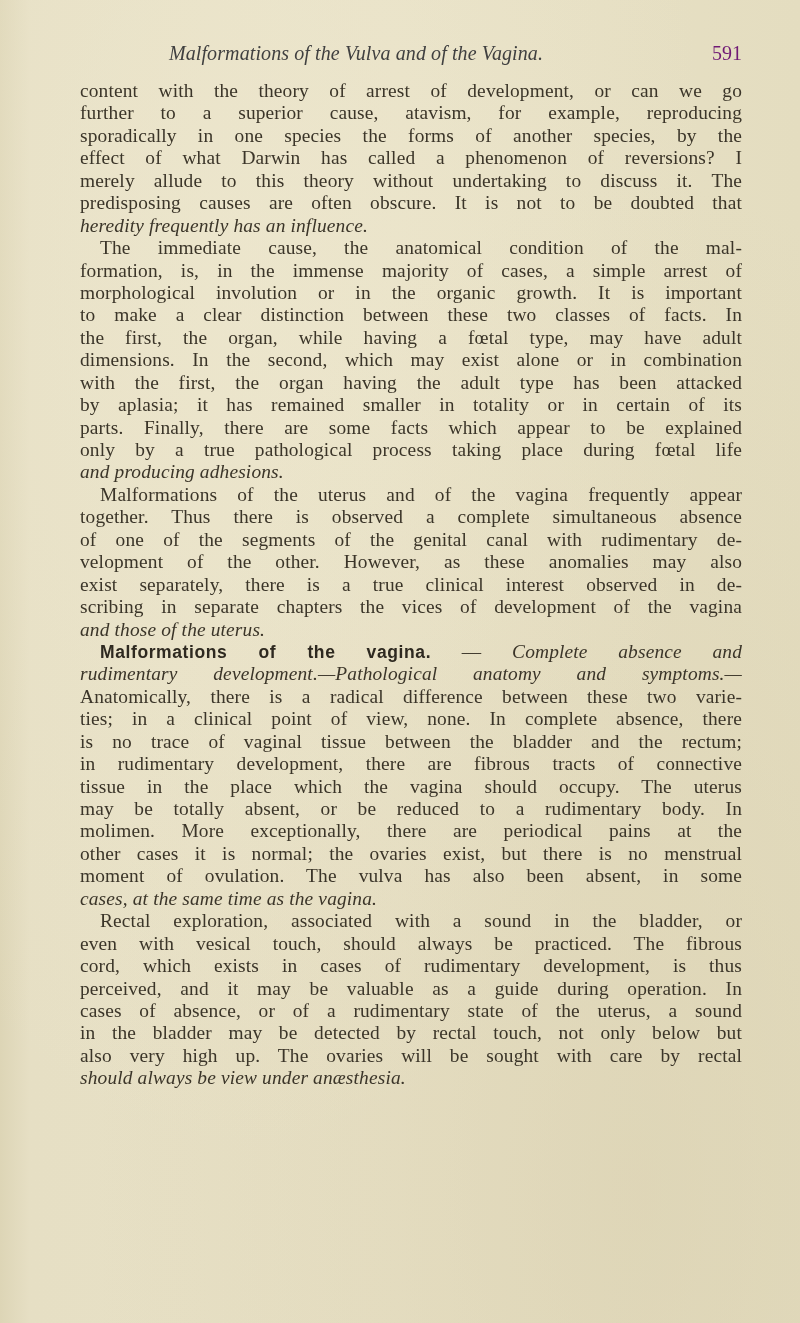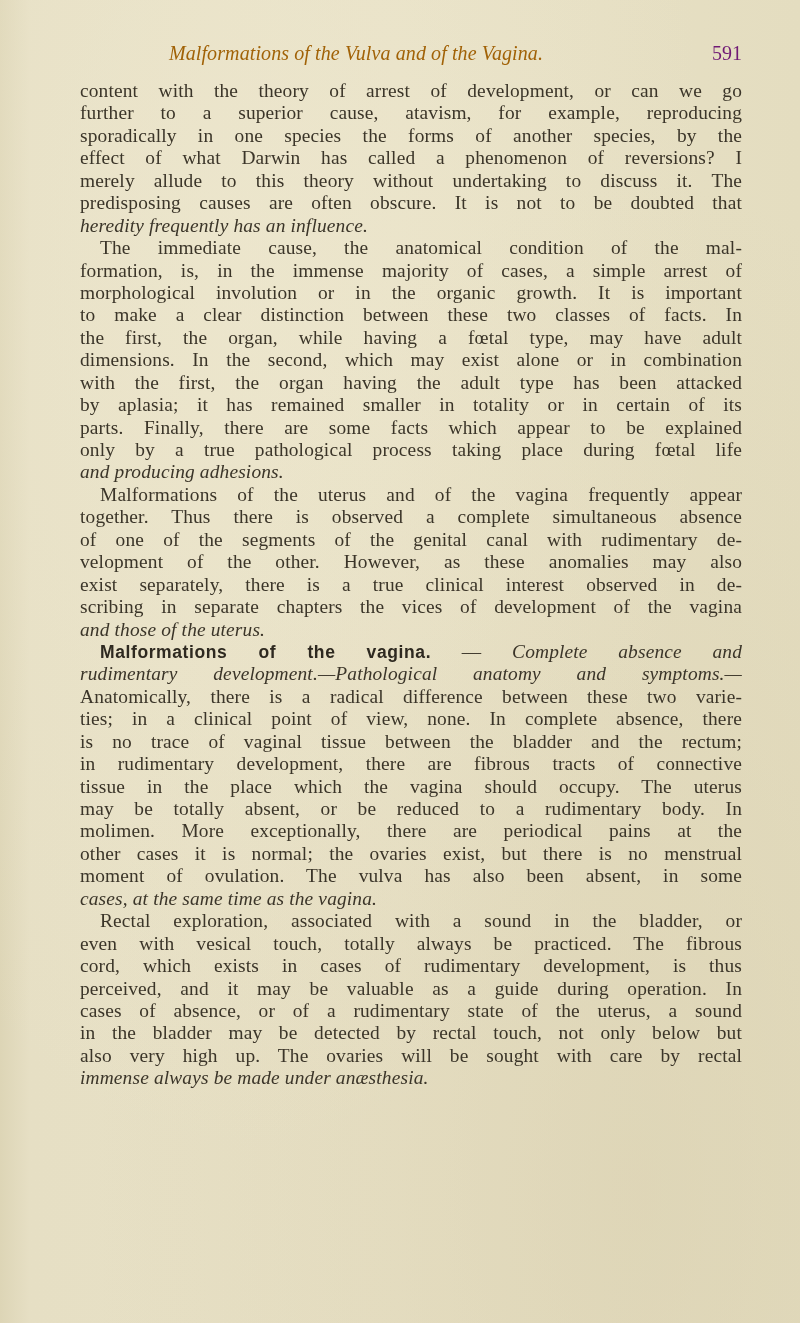--- a/index.html
+++ b/index.html
@@ -33,21 +33,21 @@
     }
     .running-title {
       position: absolute;
       left: 0;
       width: 552px;
       text-align: center;
       font-family: "Liberation Serif", serif;
       font-style: italic;
       font-size: 20px;
       letter-spacing: 0.1px;
-      color: #a16207;
+      color: #404040;
     }
     .page-number {
       position: absolute;
       right: 0;
       font-family: Liberation Serif, serif;
       font-size: 20px;
       color: #701a75;
     }
     .body-text {
       position: absolute;
@@ -141,23 +141,23 @@
       <span class="line">tissue in the place which the vagina should occupy. The uterus</span>
       <span class="line">may be totally absent, or be reduced to a rudimentary body. In</span>
       <span class="line">molimen. More exceptionally, there are periodical pains at the</span>
       <span class="line">other cases it is normal; the ovaries exist, but there is no menstrual</span>
       <span class="line">moment of ovulation. The vulva has also been absent, in some</span>
       <span class="line last">cases, at the same time as the vagina.</span>
     </div>
 
     <div>
       <span class="line indent">Rectal exploration, associated with a sound in the bladder, or</span>
-      <span class="line">even with vesical touch, totally always be practiced. The fibrous</span>
+      <span class="line">even with vesical touch, should always be practiced. The fibrous</span>
       <span class="line">cord, which exists in cases of rudimentary development, is thus</span>
       <span class="line">perceived, and it may be valuable as a guide during operation. In</span>
       <span class="line">cases of absence, or of a rudimentary state of the uterus, a sound</span>
       <span class="line">in the bladder may be detected by rectal touch, not only below but</span>
       <span class="line">also very high up. The ovaries will be sought with care by rectal</span>
-      <span class="line last">immense always be made under anæsthesia.</span>
+      <span class="line last">should always be view under anæsthesia.</span>
     </div>
 
   </div>
 </div>
 
 </body></html>

